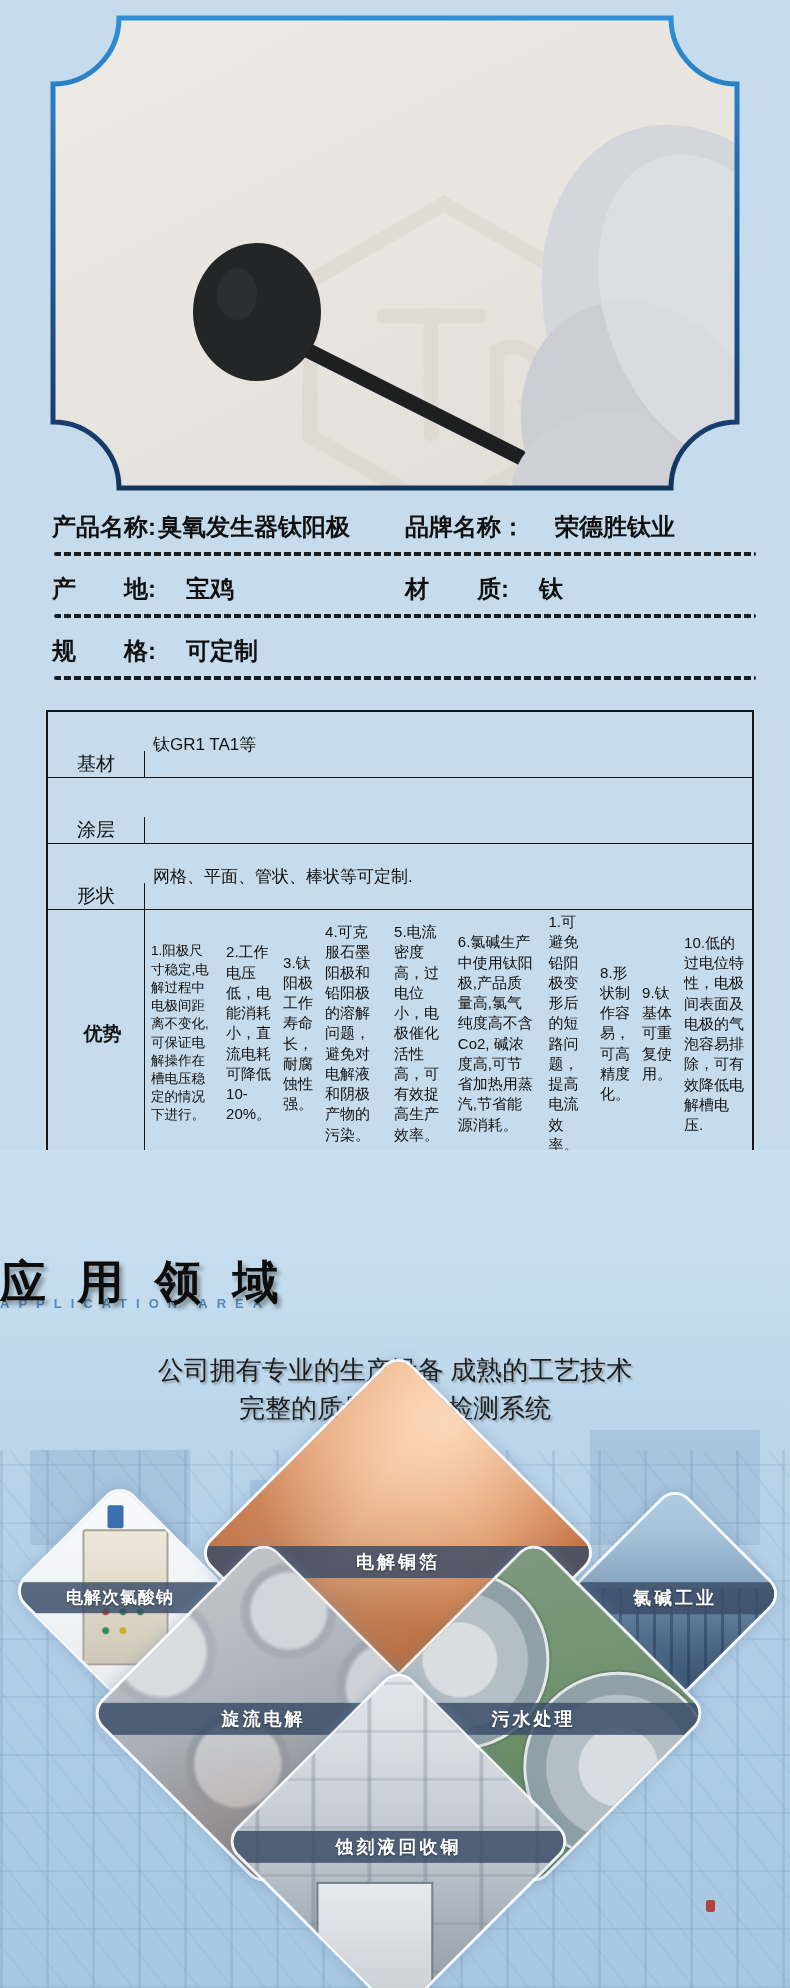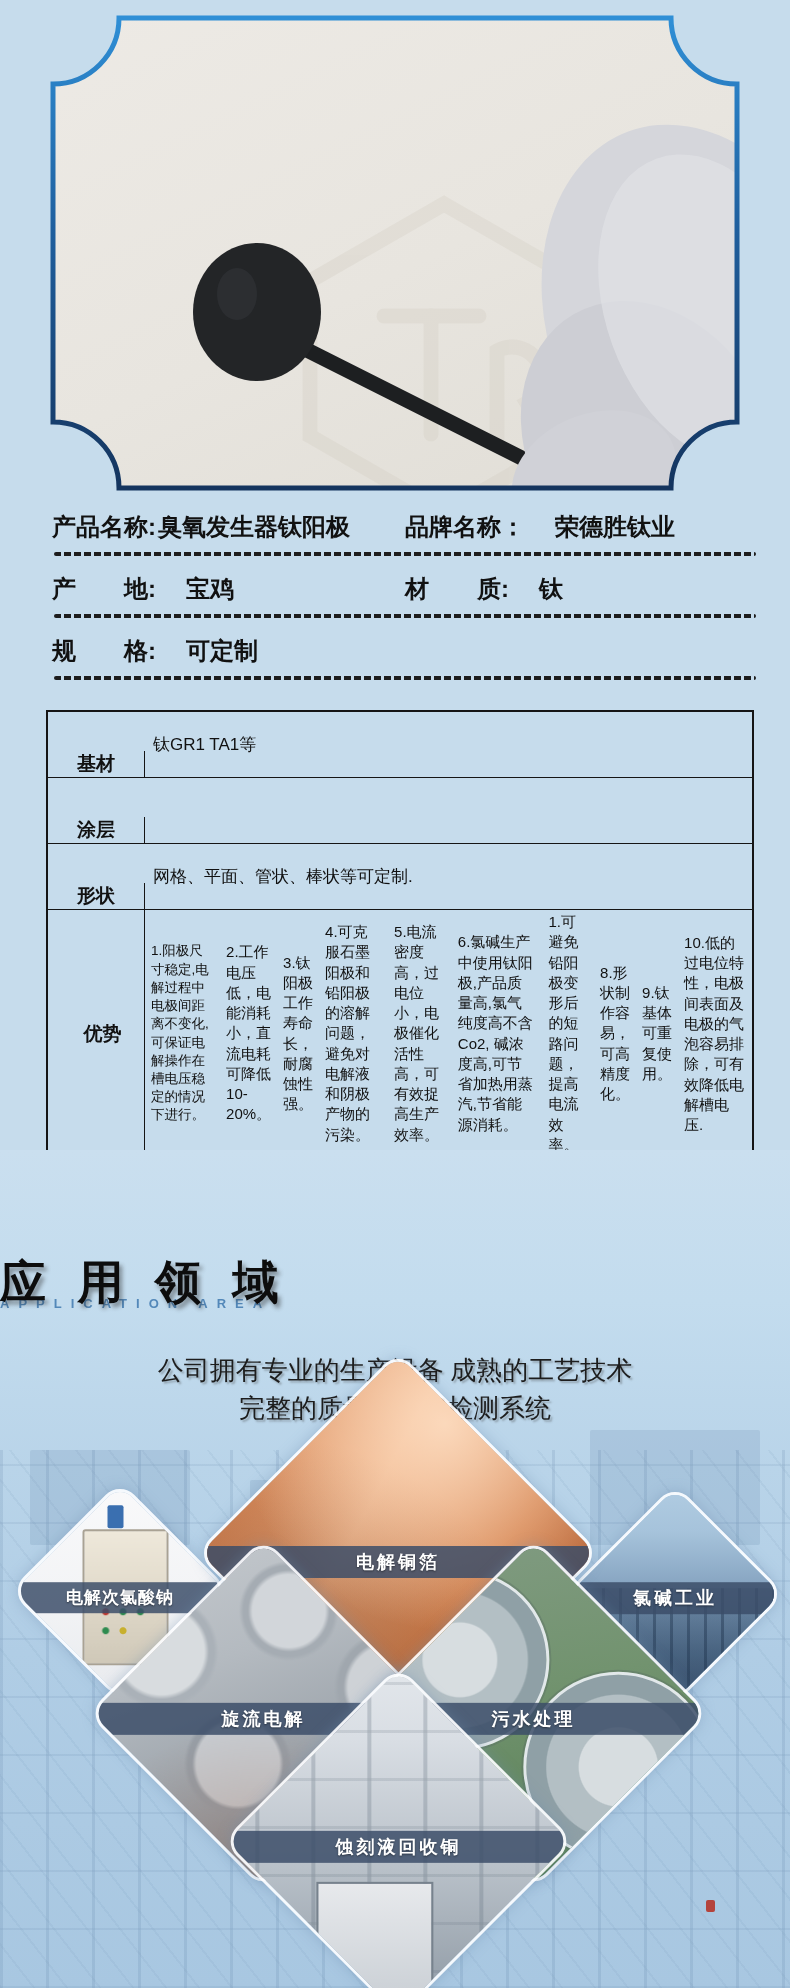--- a/index.html
+++ b/index.html
@@ -19,21 +19,21 @@
     border-radius:2px;}
   .pair{width:50%; display:flex; align-items:center;}
   .pair .lbl{font-weight:bold; font-size:24px; white-space:pre;}
   .pair .val{font-weight:bold; font-size:24px; margin-left:30px; white-space:pre;}
   .pair.tight .val{margin-left:2px;}
   
   .spec-table{position:absolute; left:46px; top:710px; width:704px;
     border:2px solid #151515;}
   .srow{display:grid; grid-template-columns:97px 1fr; border-bottom:1.5px solid #151515;}
   .scell-l{display:flex; align-items:center; justify-content:center;
-    border-right:1.5px solid #151515; font-weight:bold; font-size:19px;margin-top:39px;}
+    border-right:1.5px solid #151515; font-weight:normal; font-size:19px;margin-top:39px;}
   .scell-v{display:flex; align-items:center; padding:3px 8px; font-size:17px; min-height:28px;}
   .adv-block{display:grid; grid-template-columns:97px 1fr;}
   .adv-label{display:flex; align-items:center; justify-content:center;
     border-right:1.5px solid #151515; font-weight:bold; font-size:19px;padding-left:13px;}
   .adv-list{display:flex; }
   .adv-row{min-height:29px; display:flex; align-items:center;
     border-bottom:1.5px solid #151515; padding:2px 6px; font-size:15px; line-height:1.35;}
   .adv-row:last-child{border-bottom:none;}
   .adv-row.small{font-size:13.5px;}
   

